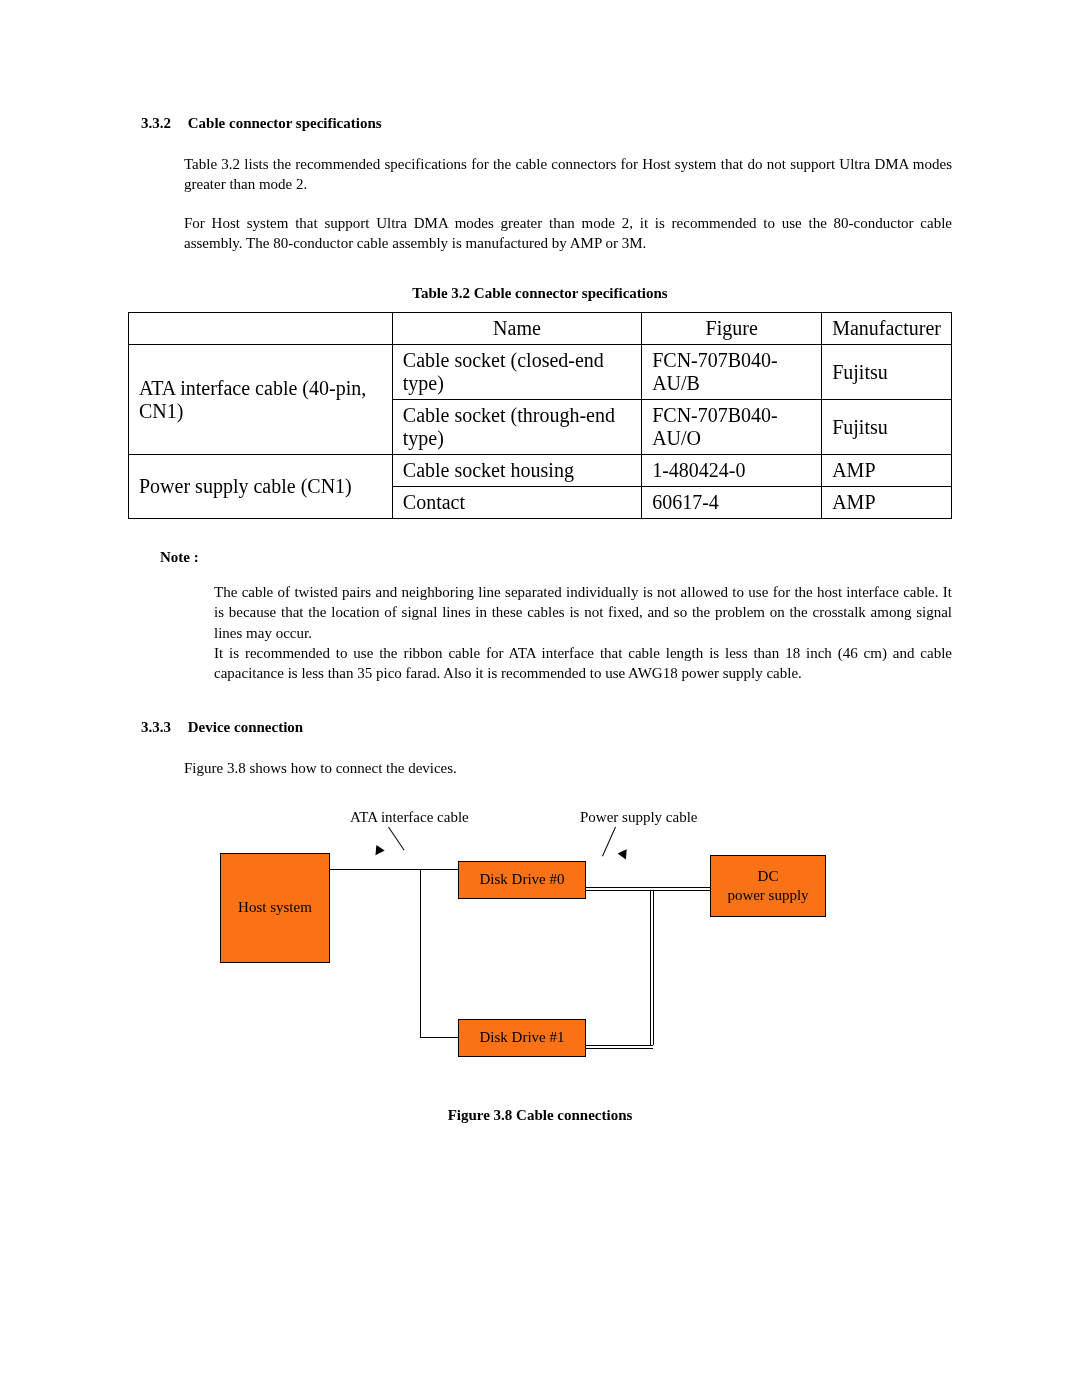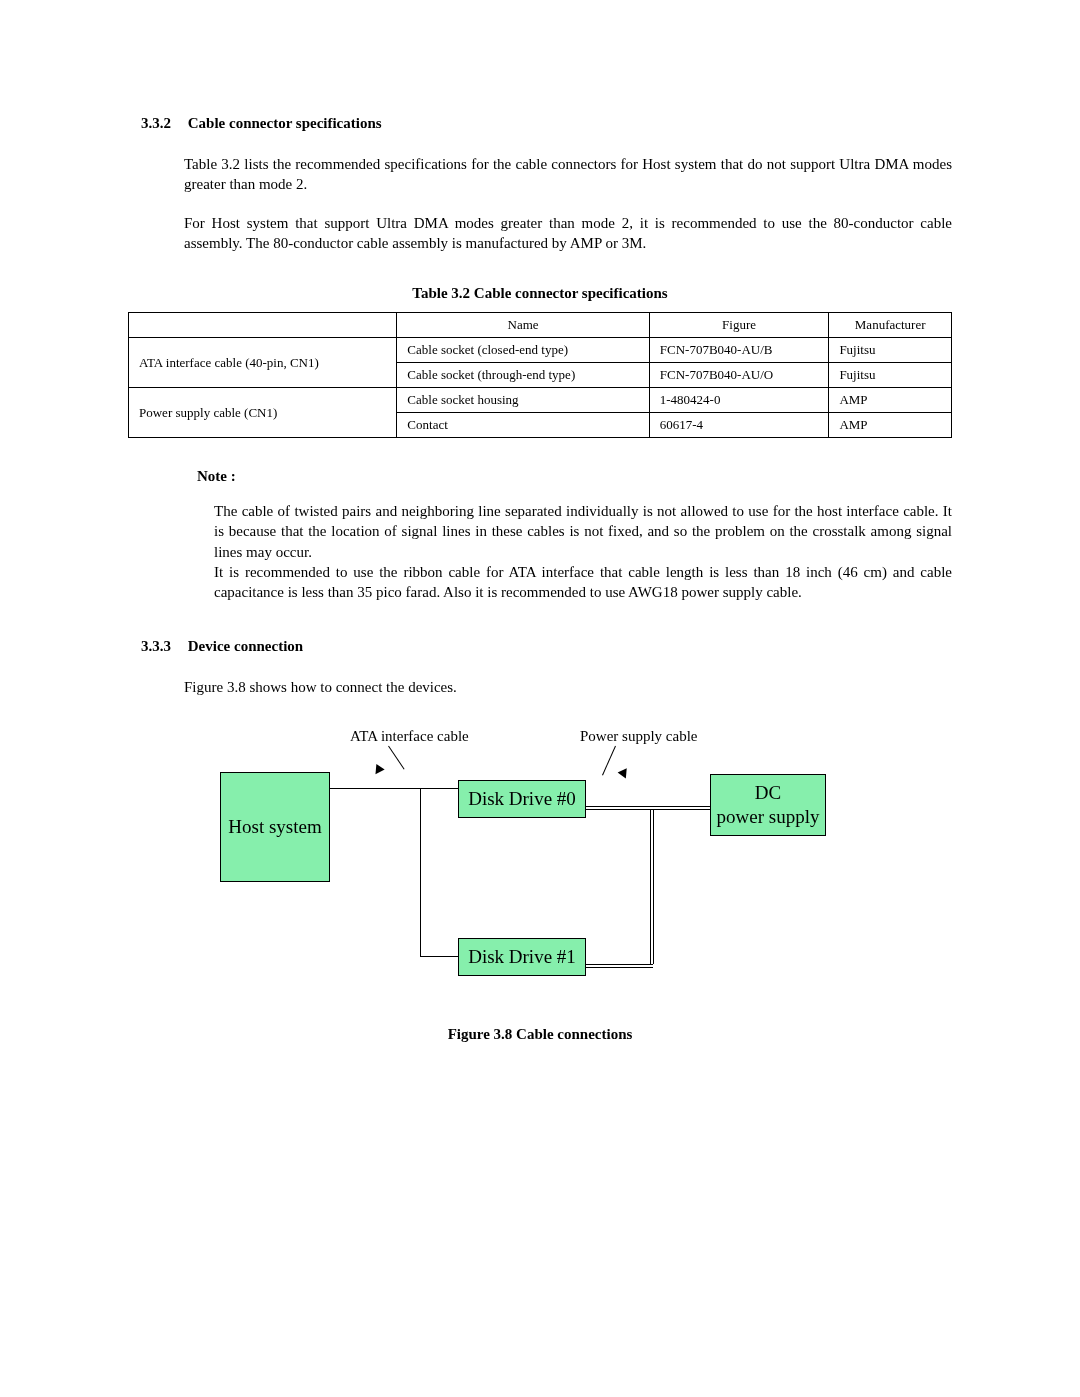--- a/index.html
+++ b/index.html
@@ -44,26 +44,26 @@
     border-collapse: collapse;
     width: 100%;
     margin-bottom: 30px;
   }
   table.spec td, table.spec th {
     border: 1px solid #000;
     padding: 4px 10px;
     font-weight: normal;
     text-align: left;
     vertical-align: middle;
-    font-size: 13px;
+    font-size: 20px;
   }
   table.spec th.center { text-align: center; }
   .note-label {
     font-weight: bold;
-    margin-left: 69px;
+    margin-left: 32px;
     margin-bottom: 16px;
   }
   .fig-caption {
     text-align: center;
     font-weight: bold;
     margin-top: 18px;
   }
   .footer {
     position: absolute;
     bottom: 60px;
@@ -76,26 +76,26 @@
   
   .diagram {
     position: relative;
     width: 640px;
     height: 280px;
     margin: 10px auto 0 auto;
   }
   .box {
     position: absolute;
     border: 1px solid #000;
-    background: #86efac;
+    background: #f97316;
     display: flex;
     align-items: center;
     justify-content: center;
     text-align: right;
-    font-size: 19px;
+    font-size: 15px;
     line-height: 1.25;
     box-sizing: border-box;
   }
   .dlabel {
     position: absolute;
     font-size: 15px;
     white-space: nowrap;
   }
   .hline, .vline { position: absolute; background: #000; }
   .hline { height: 1px; }

